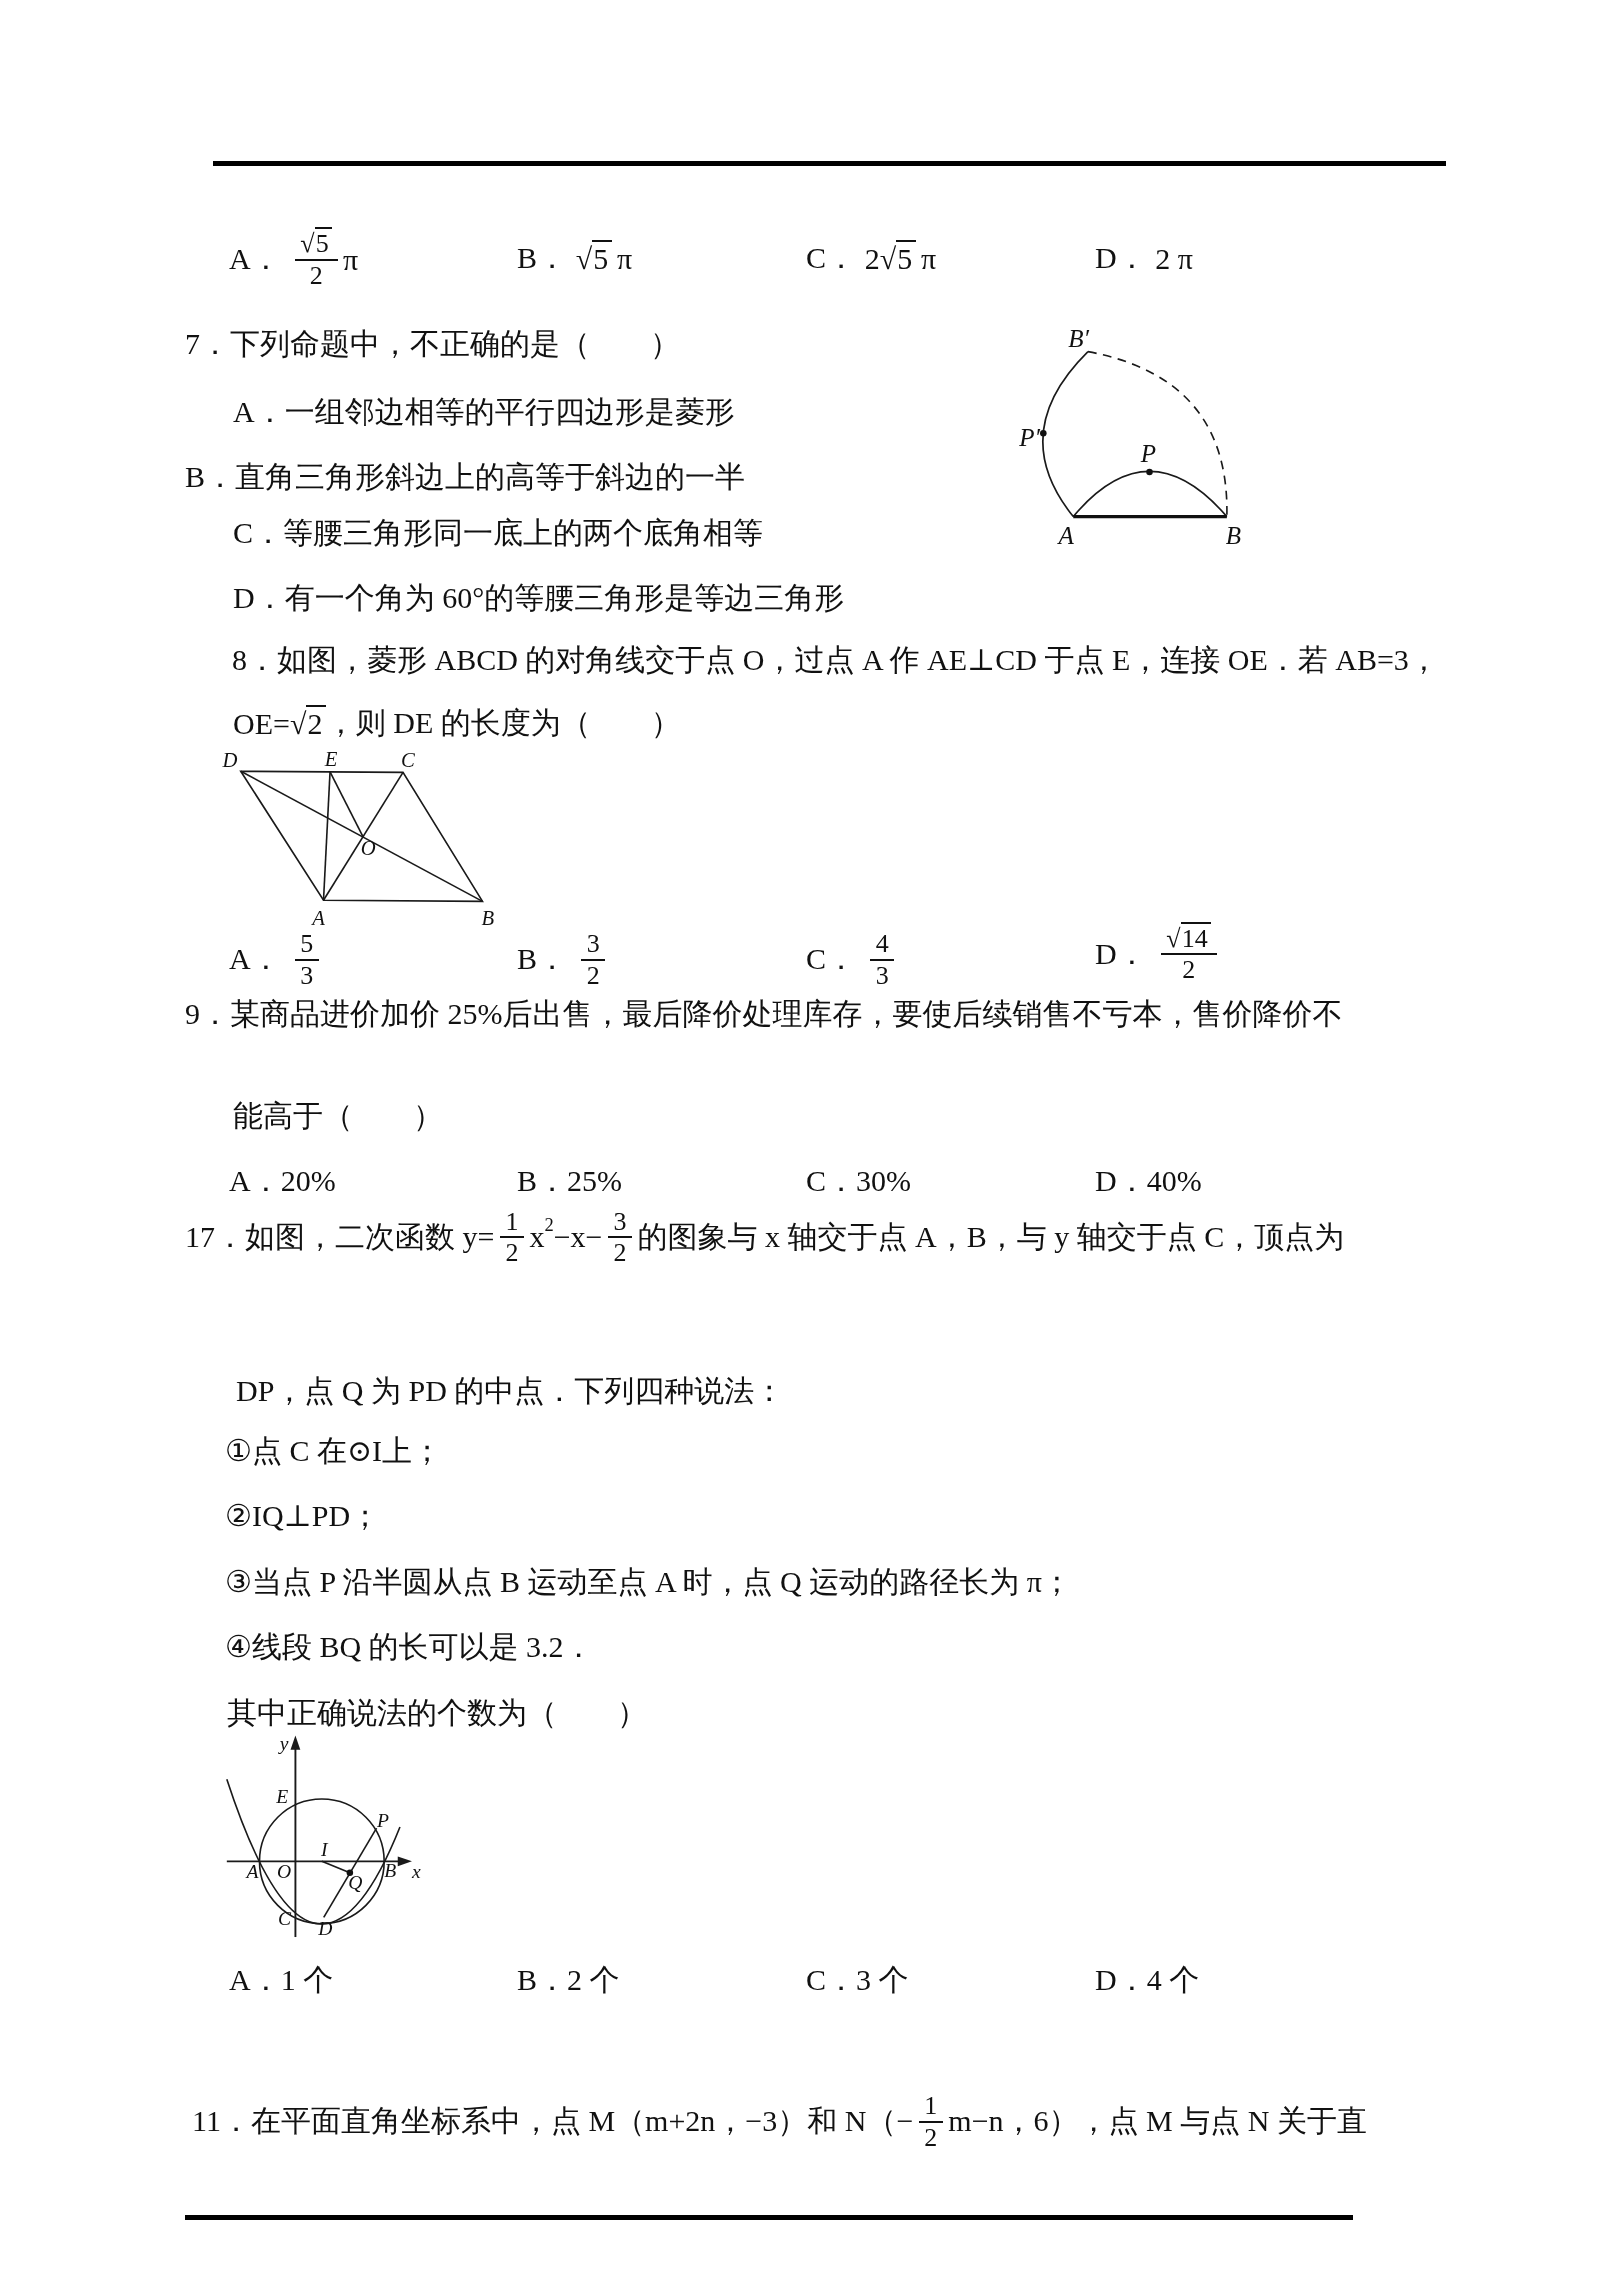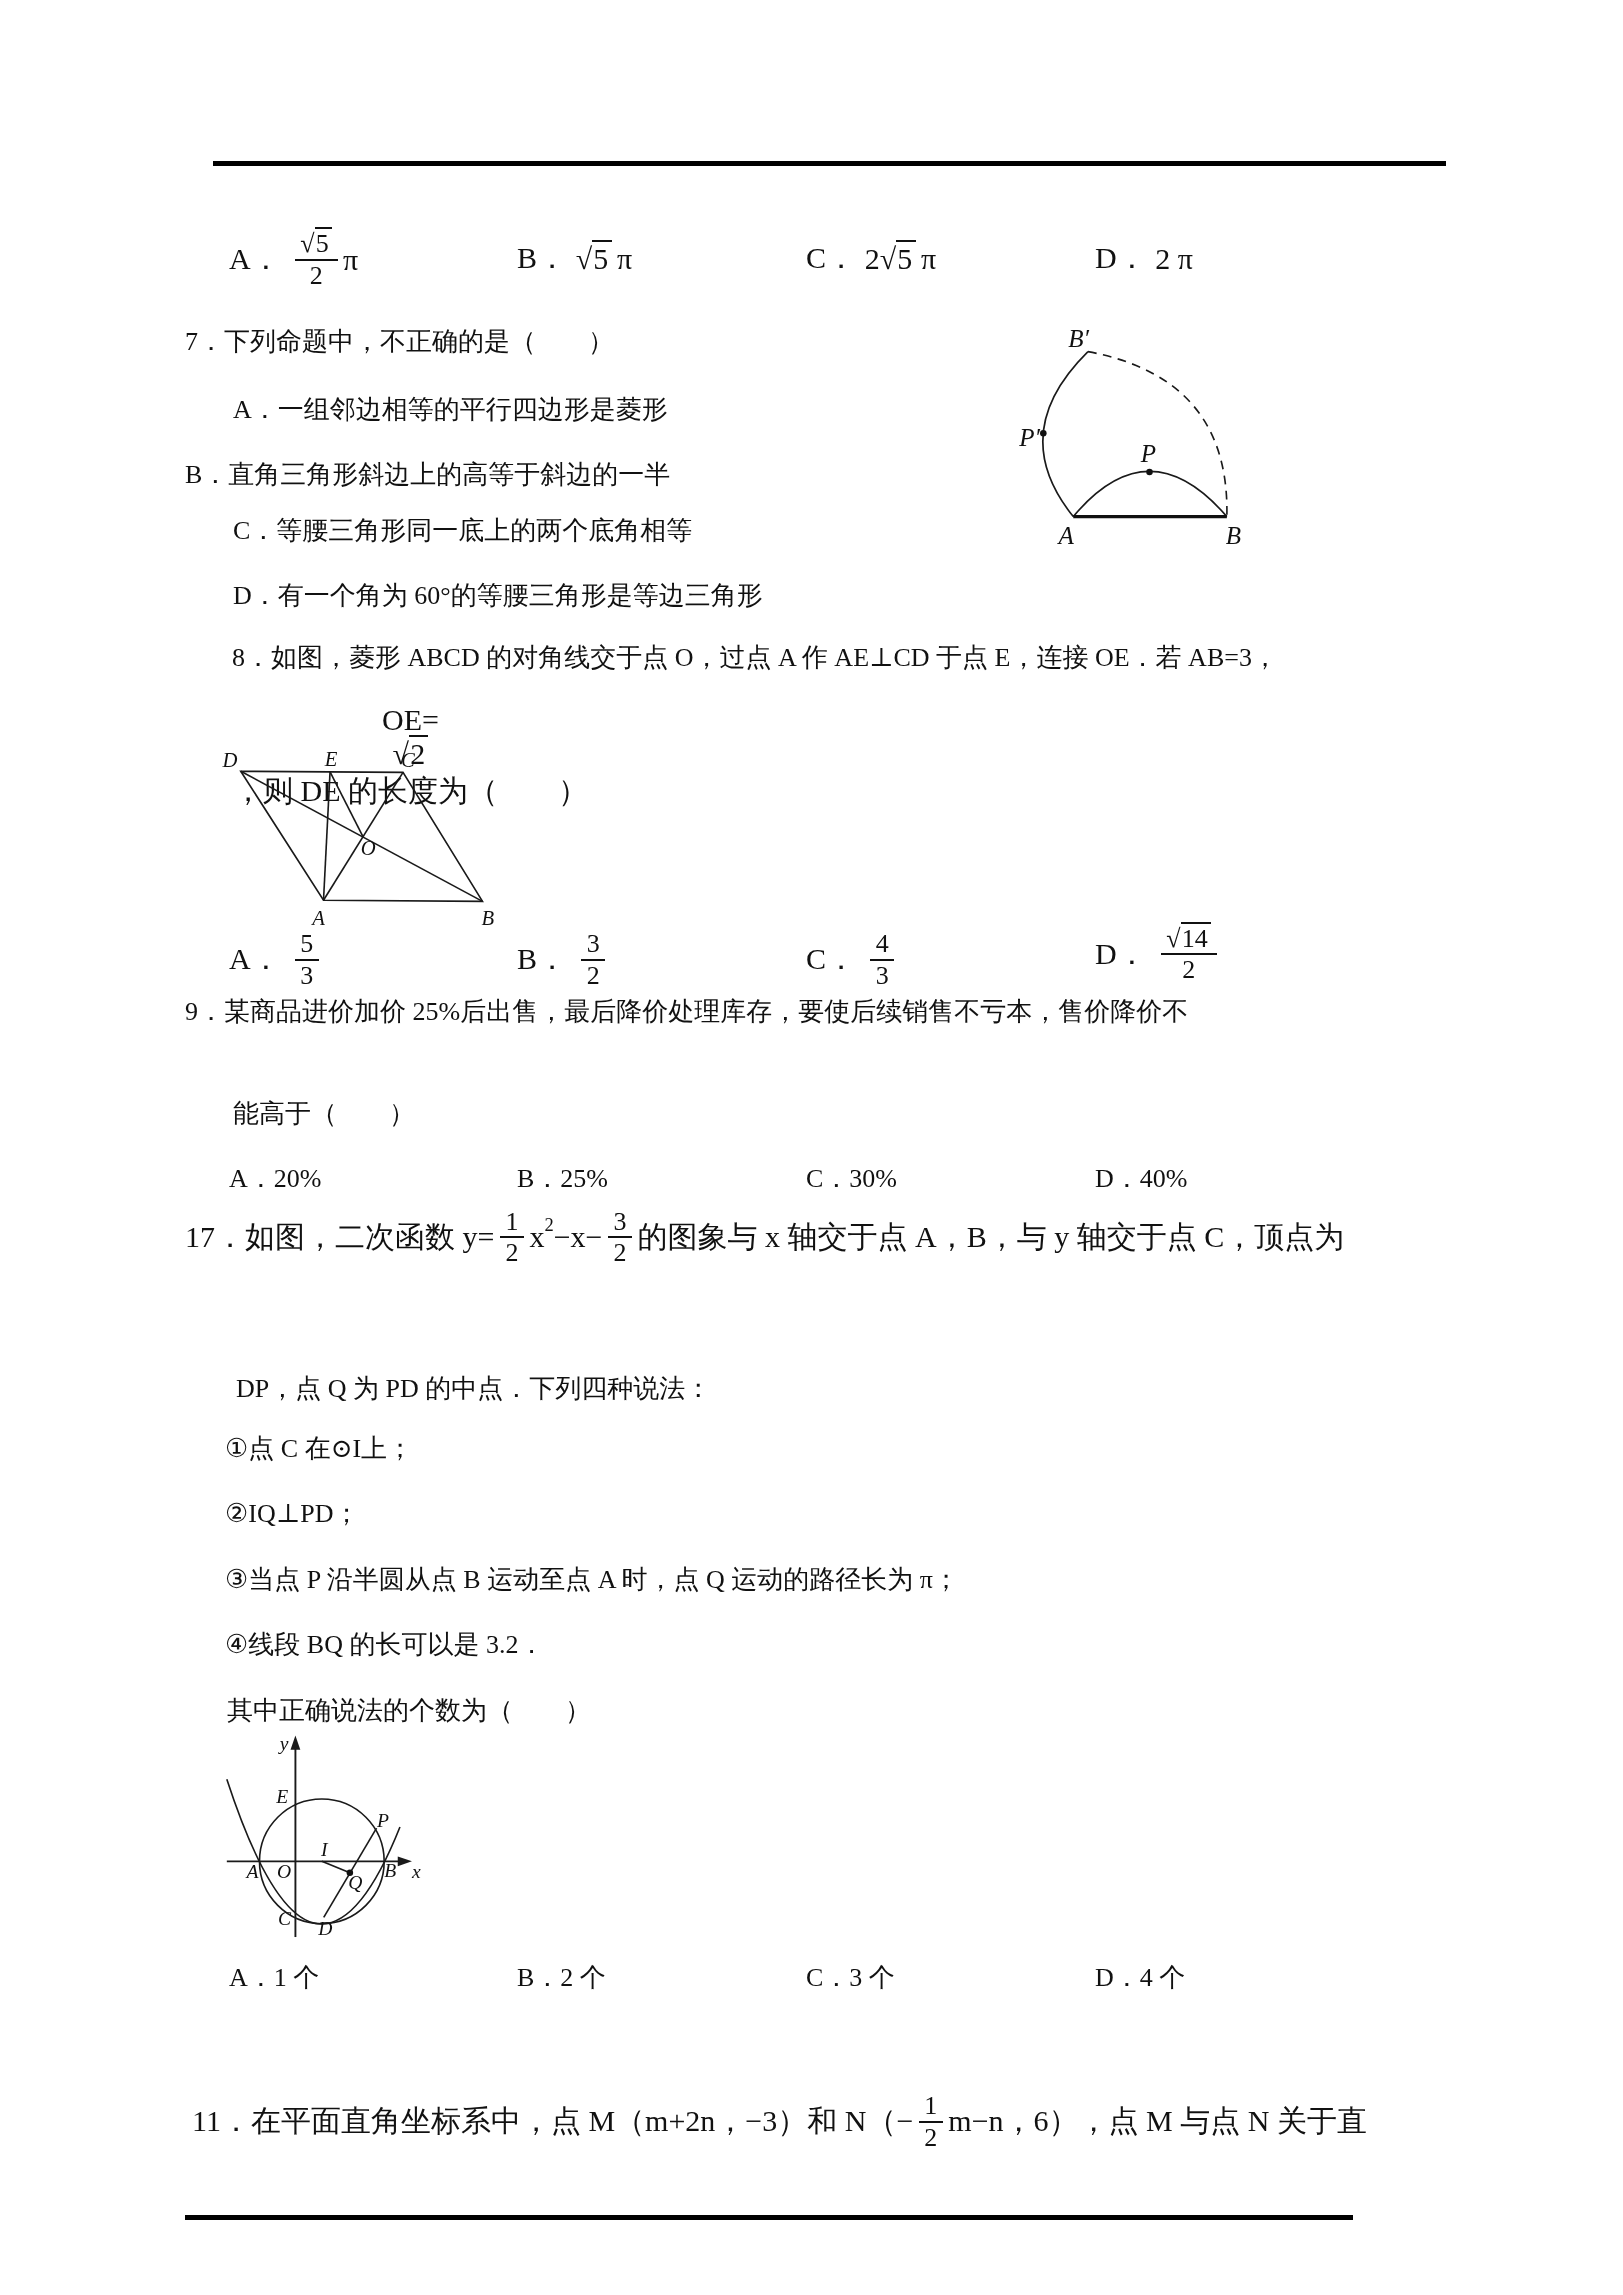--- a/index.html
+++ b/index.html
@@ -2,21 +2,21 @@
 <html style="font-size:8.7px"><head>
 <meta charset="utf-8">
 <style>
   html,body { margin:0; padding:0; background:#ffffff; }
   .page {
     position:relative; width:1623px; height:2295px; background:#ffffff;
     font-family:"Liberation Serif","DejaVu Serif","DejaVu Sans",serif;
     color:#111111; overflow:hidden;
   }
   .rule { position:absolute; background:#000000; }
-  .t { position:absolute; white-space:nowrap; font-size:26px; line-height:1.2; }
+  .t { position:absolute; white-space:nowrap; font-size:30px; line-height:1.2; }
   .row { position:absolute; display:flex; align-items:center; white-space:nowrap; font-size:30px; }
   .opt { position:absolute; display:flex; align-items:center; white-space:nowrap; font-size:30px; }
   .lbl { margin-right:8.7px; }
   .bold { font-weight:700; }
   .frac { display:inline-flex; flex-direction:column; align-items:center; margin:0 5.5px; }
   .fn { font-size:26px; line-height:1.12; padding:0 5.5px; border-bottom:2.7px solid #111; text-align:center; }
   .fd { font-size:26px; line-height:1.12; padding:0 5.5px; text-align:center; }
   .sq { white-space:nowrap; }
   .rk { border-top:2.7px solid #111; padding:0 3.3px 0 1.1px; }
   .sup2 { font-size:18.5px; position:relative; top:-12px; }
@@ -69,21 +69,21 @@
     <circle cx="1913" cy="795" r="6" fill="#111"></circle>
     <circle cx="2108" cy="866" r="6" fill="#111"></circle>
     <text x="1978" y="636" font-size="46" text-anchor="middle">B′</text>
     <text x="1888" y="818" font-size="46" text-anchor="middle">P′</text>
     <text x="2106" y="848" font-size="46" text-anchor="middle">P</text>
     <text x="1955" y="998" font-size="46" text-anchor="middle">A</text>
     <text x="2262" y="998" font-size="46" text-anchor="middle">B</text>
   </svg>
 
   <div class="t" style="left:185px; top:642px;margin-left:47px;">8．如图，菱形 ABCD 的对角线交于点 O，过点 A 作 AE⊥CD 于点 E，连接 OE．若 AB=3，</div>
-  <div class="row" style="left:233px; top:703px;flex-direction:column;">
+  <div class="row" style="left:233px; top:703px;">
     <span>OE=</span>
     <span class="sq">√<span class="rk">2</span></span>
     <span>，则 DE 的长度为（　　）</span>
   </div>
 
   <svg style="left:207px; top:752px;" width="294" height="180" viewBox="380 1380 540 330">
     <polygon class="stroke" points="442,1415 740,1417 886,1654 594,1652" stroke-width="3"></polygon>
     <line class="stroke" x1="442" y1="1415" x2="886" y2="1654" stroke="#1a1a1a" stroke-width="3"></line>
     <line class="stroke" x1="594" y1="1652" x2="740" y2="1417" stroke="#1a1a1a" stroke-width="3"></line>
     <line class="stroke" x1="594" y1="1652" x2="606" y2="1416" stroke="#1a1a1a" stroke-width="3"></line>

